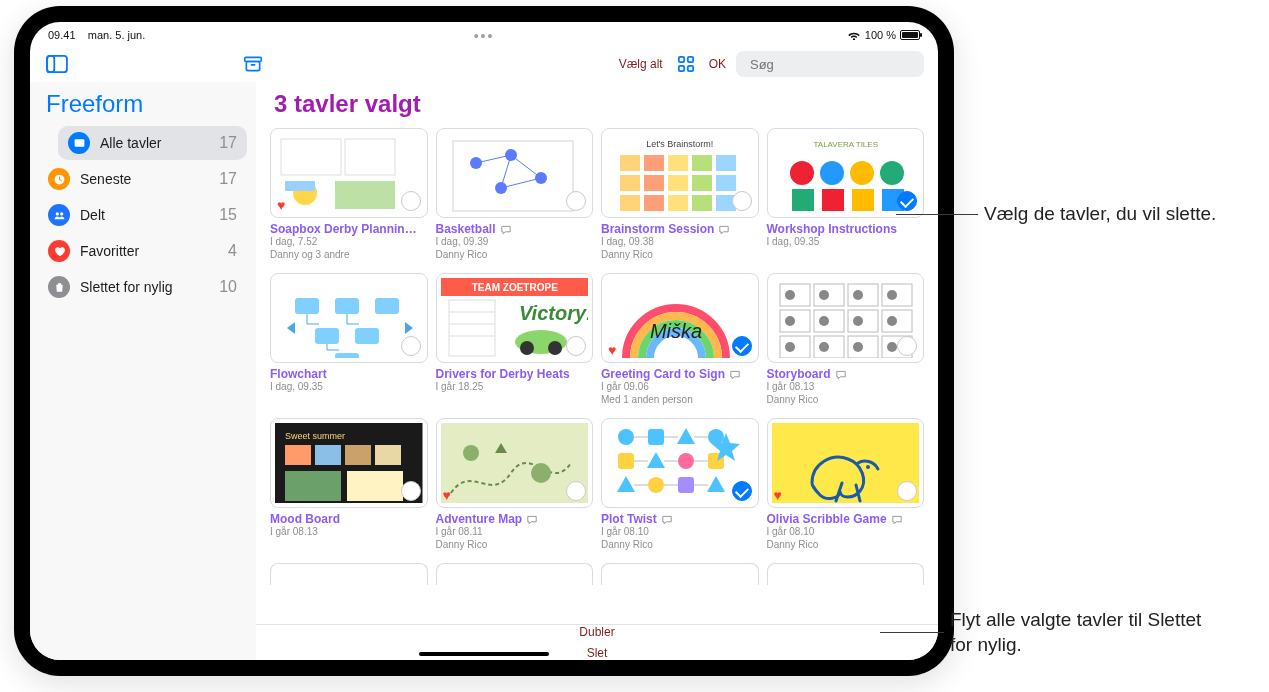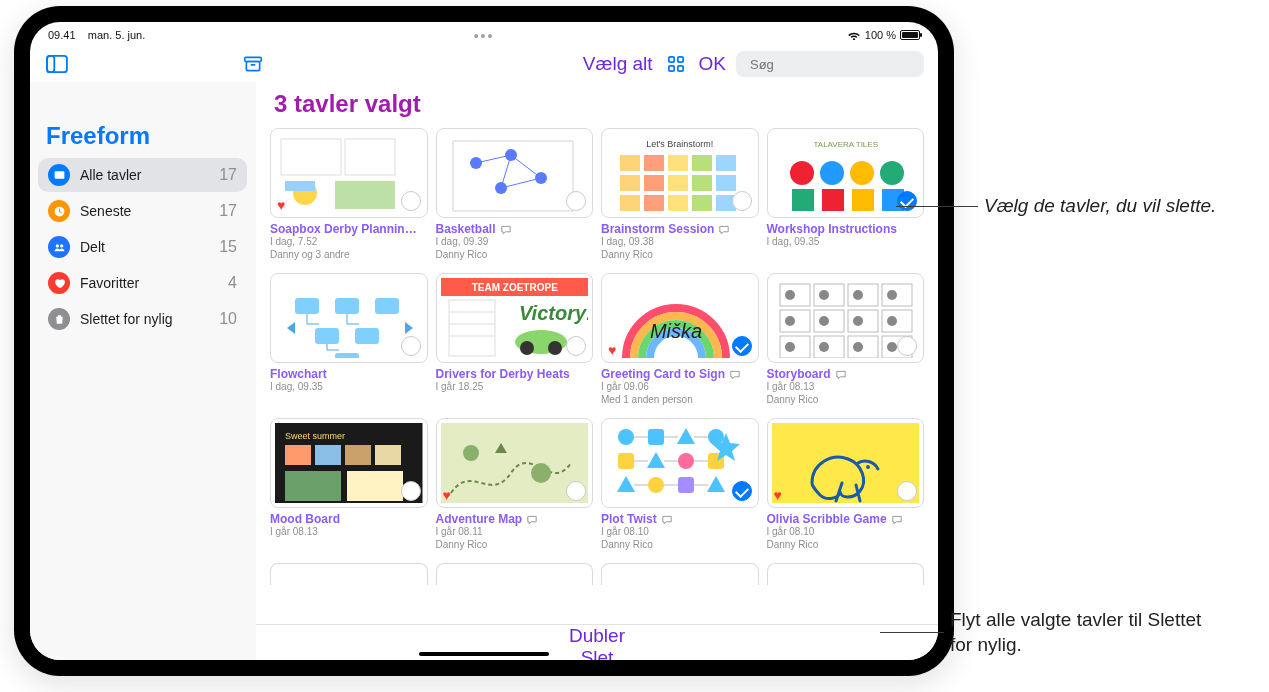--- a/index.html
+++ b/index.html
@@ -24,39 +24,39 @@
   .battery { display:inline-flex; align-items:center; gap:2px;}
   .battery-body { width: 20px; height: 10px; border: 1px solid #111; border-radius: 2px; position: relative; }
   .battery-body::after { content:""; position:absolute; right:-3px; top:2px; width:2px; height:4px; background:#111; border-radius:1px;}
   .battery-fill { position:absolute; left:1px; top:1px; bottom:1px; right:1px; background:#111; border-radius:1px;}
 
   .toolbar {
     height: 36px; display:flex; align-items:center; padding: 0 14px; gap: 10px;
   }
   .toolbar .left { display:flex; gap:12px; }
   .toolbar .spacer { flex:1; }
-  .link-btn { color:#6d28d9; font-size:19px; background:none; border:none; cursor:pointer; }
+  .link-btn { color:#7f1d1d; font-size:12px; background:none; border:none; cursor:pointer; }
   .icon-btn { width:26px; height:24px; display:flex; align-items:center; justify-content:center; color:#007aff; border:none; background:none; cursor:pointer;}
   .search {
     display:flex; align-items:center; gap:6px; background:#eceef0; border-radius: 8px;
     height: 26px; padding: 0 8px; width: 188px; color:#8e8e93;
   }
   .search input { border:none; background:transparent; outline:none; flex:1; font-size:13px; color:#8e8e93;}
 
   .body { flex:1; display:flex; min-height:0; }
   .sidebar {
     width: 226px; border-right: 1px solid rgba(0,0,0,0); padding: 4px 8px;
     background:#f9f8f9;
   }
-  .sb-title { color:#007aff; font-weight:700; font-size: 24px; padding: 4px 8px 8px 8px; margin-top: 32px; }
+  .sb-title { color:#007aff; font-weight:400; font-size: 24px; padding: 4px 8px 8px 8px; }
   .sb-item {
     display:flex; align-items:center; gap:10px; padding: 6px 10px; border-radius: 10px;
     font-size: 14px; color:#1c1c1e; cursor:pointer; margin-bottom: 2px;
   }
-  .sb-item.active { background:#e2e3e7; }
+  .sb-item.active { background:#e2e3e7;margin-left:20px; }
   .sb-count { margin-left:auto; color:#8e8e93; font-size:16px;}
   .sb-icon { width:22px; height:22px; border-radius:50%; display:flex; align-items:center; justify-content:center; flex:0 0 22px;}
   .sb-icon svg { width:13px; height:13px; }
 
   .main { flex:1; min-width:0; display:flex; flex-direction:column; background:#fff; }
   .main-title { font-weight:700; color:#a21caf; font-size: 24px; padding: 8px 18px 10px 18px; }
   .grid {
     flex:1; overflow:hidden; padding: 0 14px;
     display:grid; grid-template-columns: repeat(4, 1fr); gap: 12px 8px;
     align-content: start;
@@ -87,21 +87,21 @@
   .bottombar {
     height: 36px; border-top:1px solid #e1e3e7; display:flex; align-items:center;
     justify-content:space-between; padding: 0 18px; flex-direction: column;
   }
   .home-ind { position:absolute; bottom:4px; left:50%; transform:translateX(-50%); width:130px; height:4px; background:#000; border-radius:3px;}
 
   
   .callout { position:absolute; display:flex; align-items:center; }
   .callout .line { height:1px; background:#3b3b3b; }
   .callout .txt { font-size:19px; color:#222; line-height:1.3; }
-  .c1 { top: 194px; left: 896px; font-style: italic; }
+  .c1 { top: 202px; left: 896px; }
   .c1 .line { width: 82px;}
   .c1 .txt { margin-left: 6px; }
   .c2 { top: 608px; left: 880px; }
   .c2 .line { width: 64px;}
   .c2 .txt { margin-left: 6px;}
 </style>
 </head>
 <body>
 
 <div class="device">

